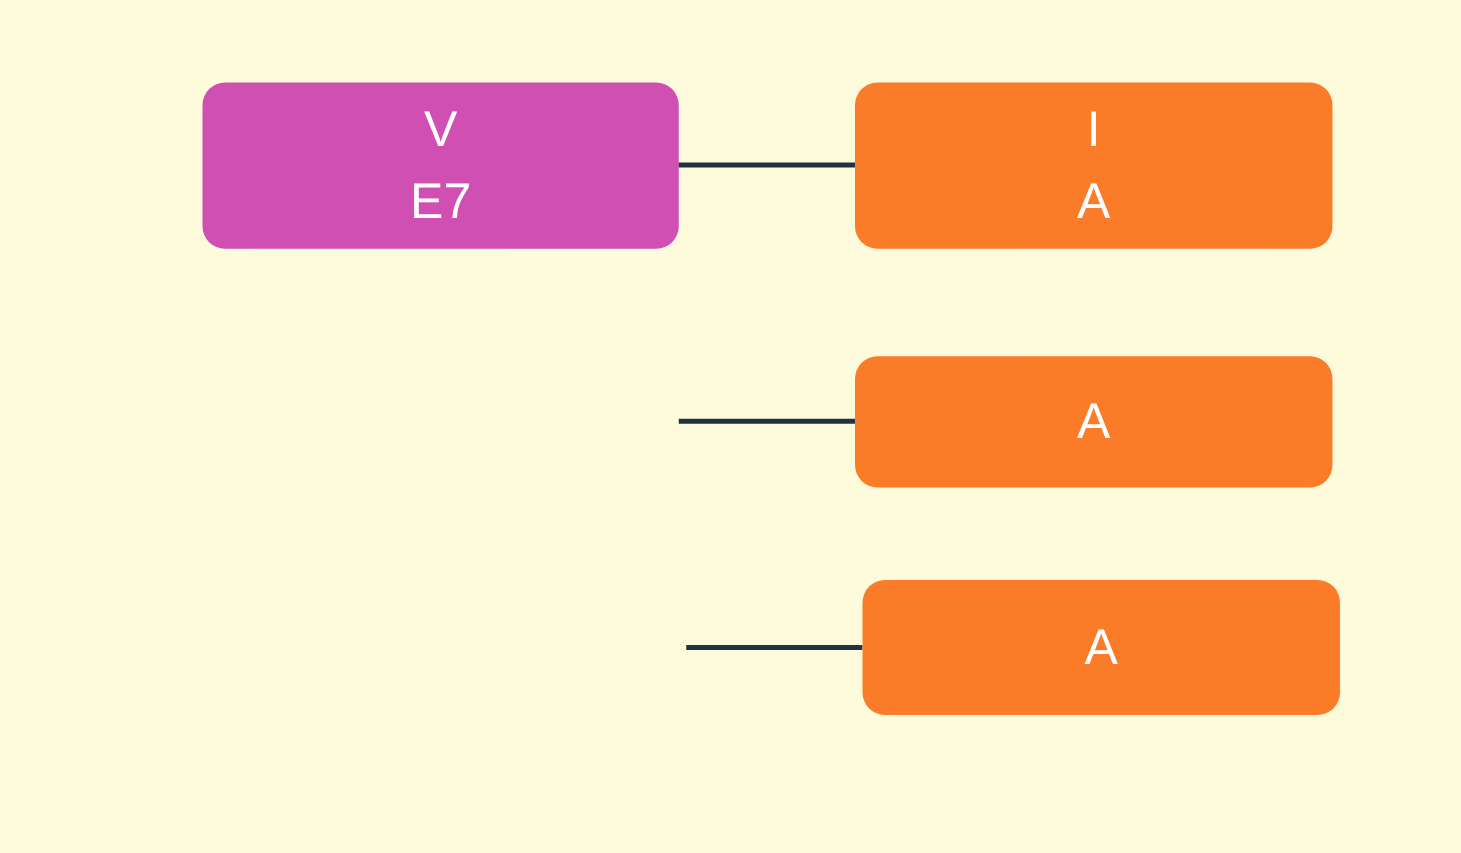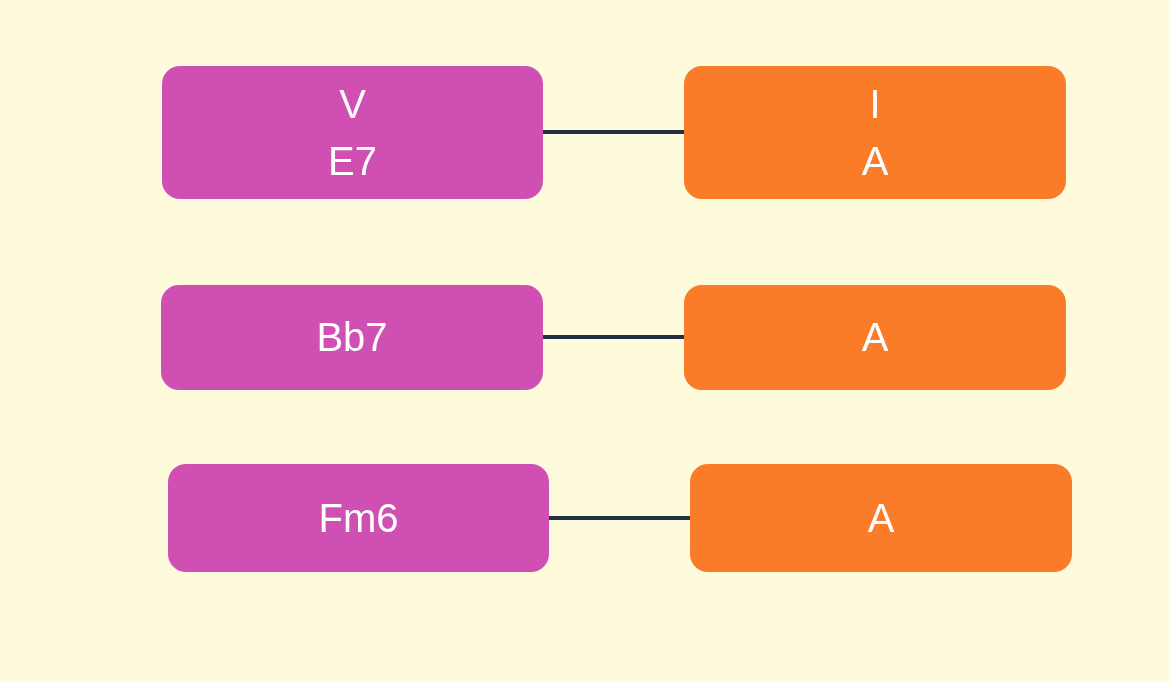--- a/index.html
+++ b/index.html
@@ -71,32 +71,26 @@
       <span class="label-line">E7</span>
     </div>
     <div class="connector"></div>
     <div class="node node-right">
       <span class="label-line">I</span>
       <span class="label-line">A</span>
     </div>
   </div>
 
   <div class="row row2">
-    <div class="node node-left">
-      <span class="label-line">Bb7</span>
-    </div>
     <div class="connector"></div>
     <div class="node node-right">
       <span class="label-line">A</span>
     </div>
   </div>
 
   <div class="row row3">
-    <div class="node node-left">
-      <span class="label-line">Fm6</span>
-    </div>
     <div class="connector"></div>
     <div class="node node-right">
       <span class="label-line">A</span>
     </div>
   </div>
 
 </div>
 
 </body></html>

